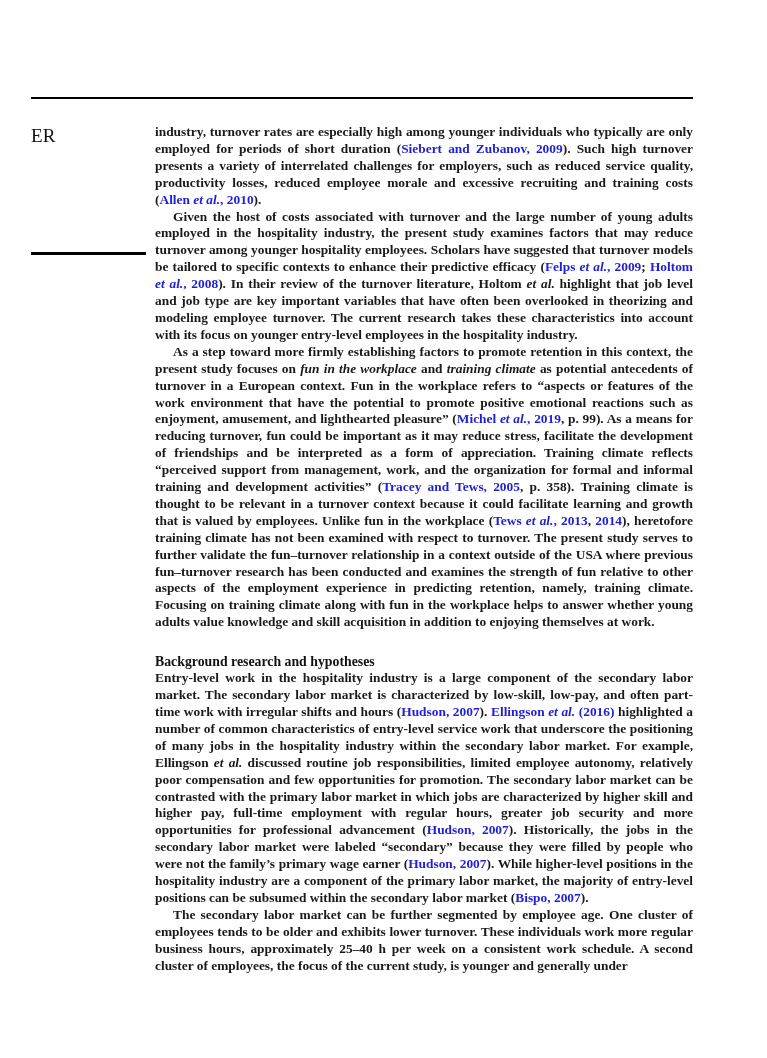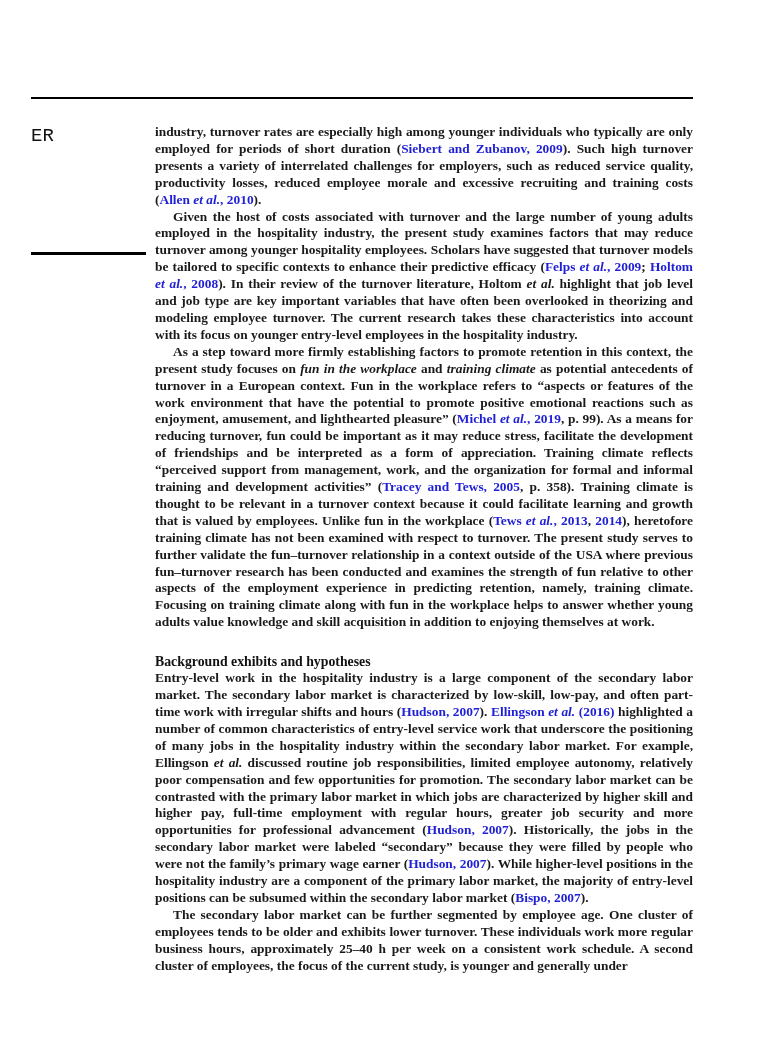--- a/index.html
+++ b/index.html
@@ -1,37 +1,37 @@
 <!DOCTYPE html>
 <html><head>
 <meta charset="utf-8">
 <style>
   html, body { margin: 0; padding: 0; background: #ffffff; }
   body { width: 767px; height: 1058px; position: relative; overflow: hidden; }
   .top-rule { position: absolute; left: 31px; top: 97px; width: 662px; height: 2px; background: #000; }
   .side-rule { position: absolute; left: 31px; top: 252px; width: 115px; height: 3px; background: #000; }
-  .journal-abbr { position: absolute; left: 31px; top: 125px; font-family: Liberation Mono, monospace; font-size: 19px; color: #111; letter-spacing: 0.2px; }
+  .journal-abbr { position: absolute; left: 31px; top: 125px; font-family: Liberation Serif, serif; font-size: 19px; color: #111; letter-spacing: 0.2px; }
   .body-col { position: absolute; left: 155px; top: 124px; width: 538px; font-family: "Liberation Serif", "DejaVu Serif", serif; font-size: 13.4px; line-height: 16.9px; color: #1a1a1a; }
   .para { margin: 0; text-align: justify; text-align-last: left; font-weight: bold; }
   .para.indent { text-indent: 18px; }
   .link { color: #1f1fd6; }
   .em { font-style: italic; }
   .section-heading { font-family: "Liberation Serif", "DejaVu Serif", serif; font-weight: bold; font-size: 13.8px; margin: 22px 0 0 0; line-height: 17px; color: #111; }
 </style>
 </head>
 <body>
 
 <div class="top-rule"></div>
 <div class="journal-abbr">ER</div>
 <div class="side-rule"></div>
 
 <div class="body-col">
   <div id="intro-paragraphs">
       <p class="para"><span>industry, turnover rates are especially high among younger individuals who typically are only employed for periods of short duration (</span><a class="link">Siebert and Zubanov, 2009</a><span>). Such high turnover presents a variety of interrelated challenges for employers, such as reduced service quality, productivity losses, reduced employee morale and excessive recruiting and training costs (</span><a class="link">Allen </a><a class="link em">et al.</a><a class="link">, 2010</a><span>).</span></p>
       <p class="para indent"><span>Given the host of costs associated with turnover and the large number of young adults employed in the hospitality industry, the present study examines factors that may reduce turnover among younger hospitality employees. Scholars have suggested that turnover models be tailored to specific contexts to enhance their predictive efficacy (</span><a class="link">Felps </a><a class="link em">et al.</a><a class="link">, 2009</a><span>; </span><a class="link">Holtom </a><a class="link em">et al.</a><a class="link">, 2008</a><span>). In their review of the turnover literature, Holtom </span><span class="em">et al.</span><span> highlight that job level and job type are key important variables that have often been overlooked in theorizing and modeling employee turnover. The current research takes these characteristics into account with its focus on younger entry-level employees in the hospitality industry.</span></p>
       <p class="para indent"><span>As a step toward more firmly establishing factors to promote retention in this context, the present study focuses on </span><span class="em">fun in the workplace</span><span> and </span><span class="em">training climate</span><span> as potential antecedents of turnover in a European context. Fun in the workplace refers to “aspects or features of the work environment that have the potential to promote positive emotional reactions such as enjoyment, amusement, and lighthearted pleasure” (</span><a class="link">Michel </a><a class="link em">et al.</a><a class="link">, 2019</a><span>, p. 99). As a means for reducing turnover, fun could be important as it may reduce stress, facilitate the development of friendships and be interpreted as a form of appreciation. Training climate reflects “perceived support from management, work, and the organization for formal and informal training and development activities” (</span><a class="link">Tracey and Tews, 2005</a><span>, p. 358). Training climate is thought to be relevant in a turnover context because it could facilitate learning and growth that is valued by employees. Unlike fun in the workplace (</span><a class="link">Tews </a><a class="link em">et al.</a><a class="link">, 2013</a><span>, </span><a class="link">2014</a><span>), heretofore training climate has not been examined with respect to turnover. The present study serves to further validate the fun–turnover relationship in a context outside of the USA where previous fun–turnover research has been conducted and examines the strength of fun relative to other aspects of the employment experience in predicting retention, namely, training climate. Focusing on training climate along with fun in the workplace helps to answer whether young adults value knowledge and skill acquisition in addition to enjoying themselves at work.</span></p>
     </div>
-  <h2 class="section-heading">Background exhibits and hypotheses</h2>
+  <h2 class="section-heading">Background research and hypotheses</h2>
   <div id="section-paragraphs">
       <p class="para"><span>Entry-level work in the hospitality industry is a large component of the secondary labor market. The secondary labor market is characterized by low-skill, low-pay, and often part-time work with irregular shifts and hours (</span><a class="link">Hudson, 2007</a><span>). </span><a class="link">Ellingson </a><a class="link em">et al.</a><a class="link"> (2016)</a><span> highlighted a number of common characteristics of entry-level service work that underscore the positioning of many jobs in the hospitality industry within the secondary labor market. For example, Ellingson </span><span class="em">et al.</span><span> discussed routine job responsibilities, limited employee autonomy, relatively poor compensation and few opportunities for promotion. The secondary labor market can be contrasted with the primary labor market in which jobs are characterized by higher skill and higher pay, full-time employment with regular hours, greater job security and more opportunities for professional advancement (</span><a class="link">Hudson, 2007</a><span>). Historically, the jobs in the secondary labor market were labeled “secondary” because they were filled by people who were not the family’s primary wage earner (</span><a class="link">Hudson, 2007</a><span>). While higher-level positions in the hospitality industry are a component of the primary labor market, the majority of entry-level positions can be subsumed within the secondary labor market (</span><a class="link">Bispo, 2007</a><span>).</span></p>
       <p class="para indent"><span>The secondary labor market can be further segmented by employee age. One cluster of employees tends to be older and exhibits lower turnover. These individuals work more regular business hours, approximately 25–40 h per week on a consistent work schedule. A second cluster of employees, the focus of the current study, is younger and generally under</span></p>
     </div>
 </div>
 
 </body></html>

